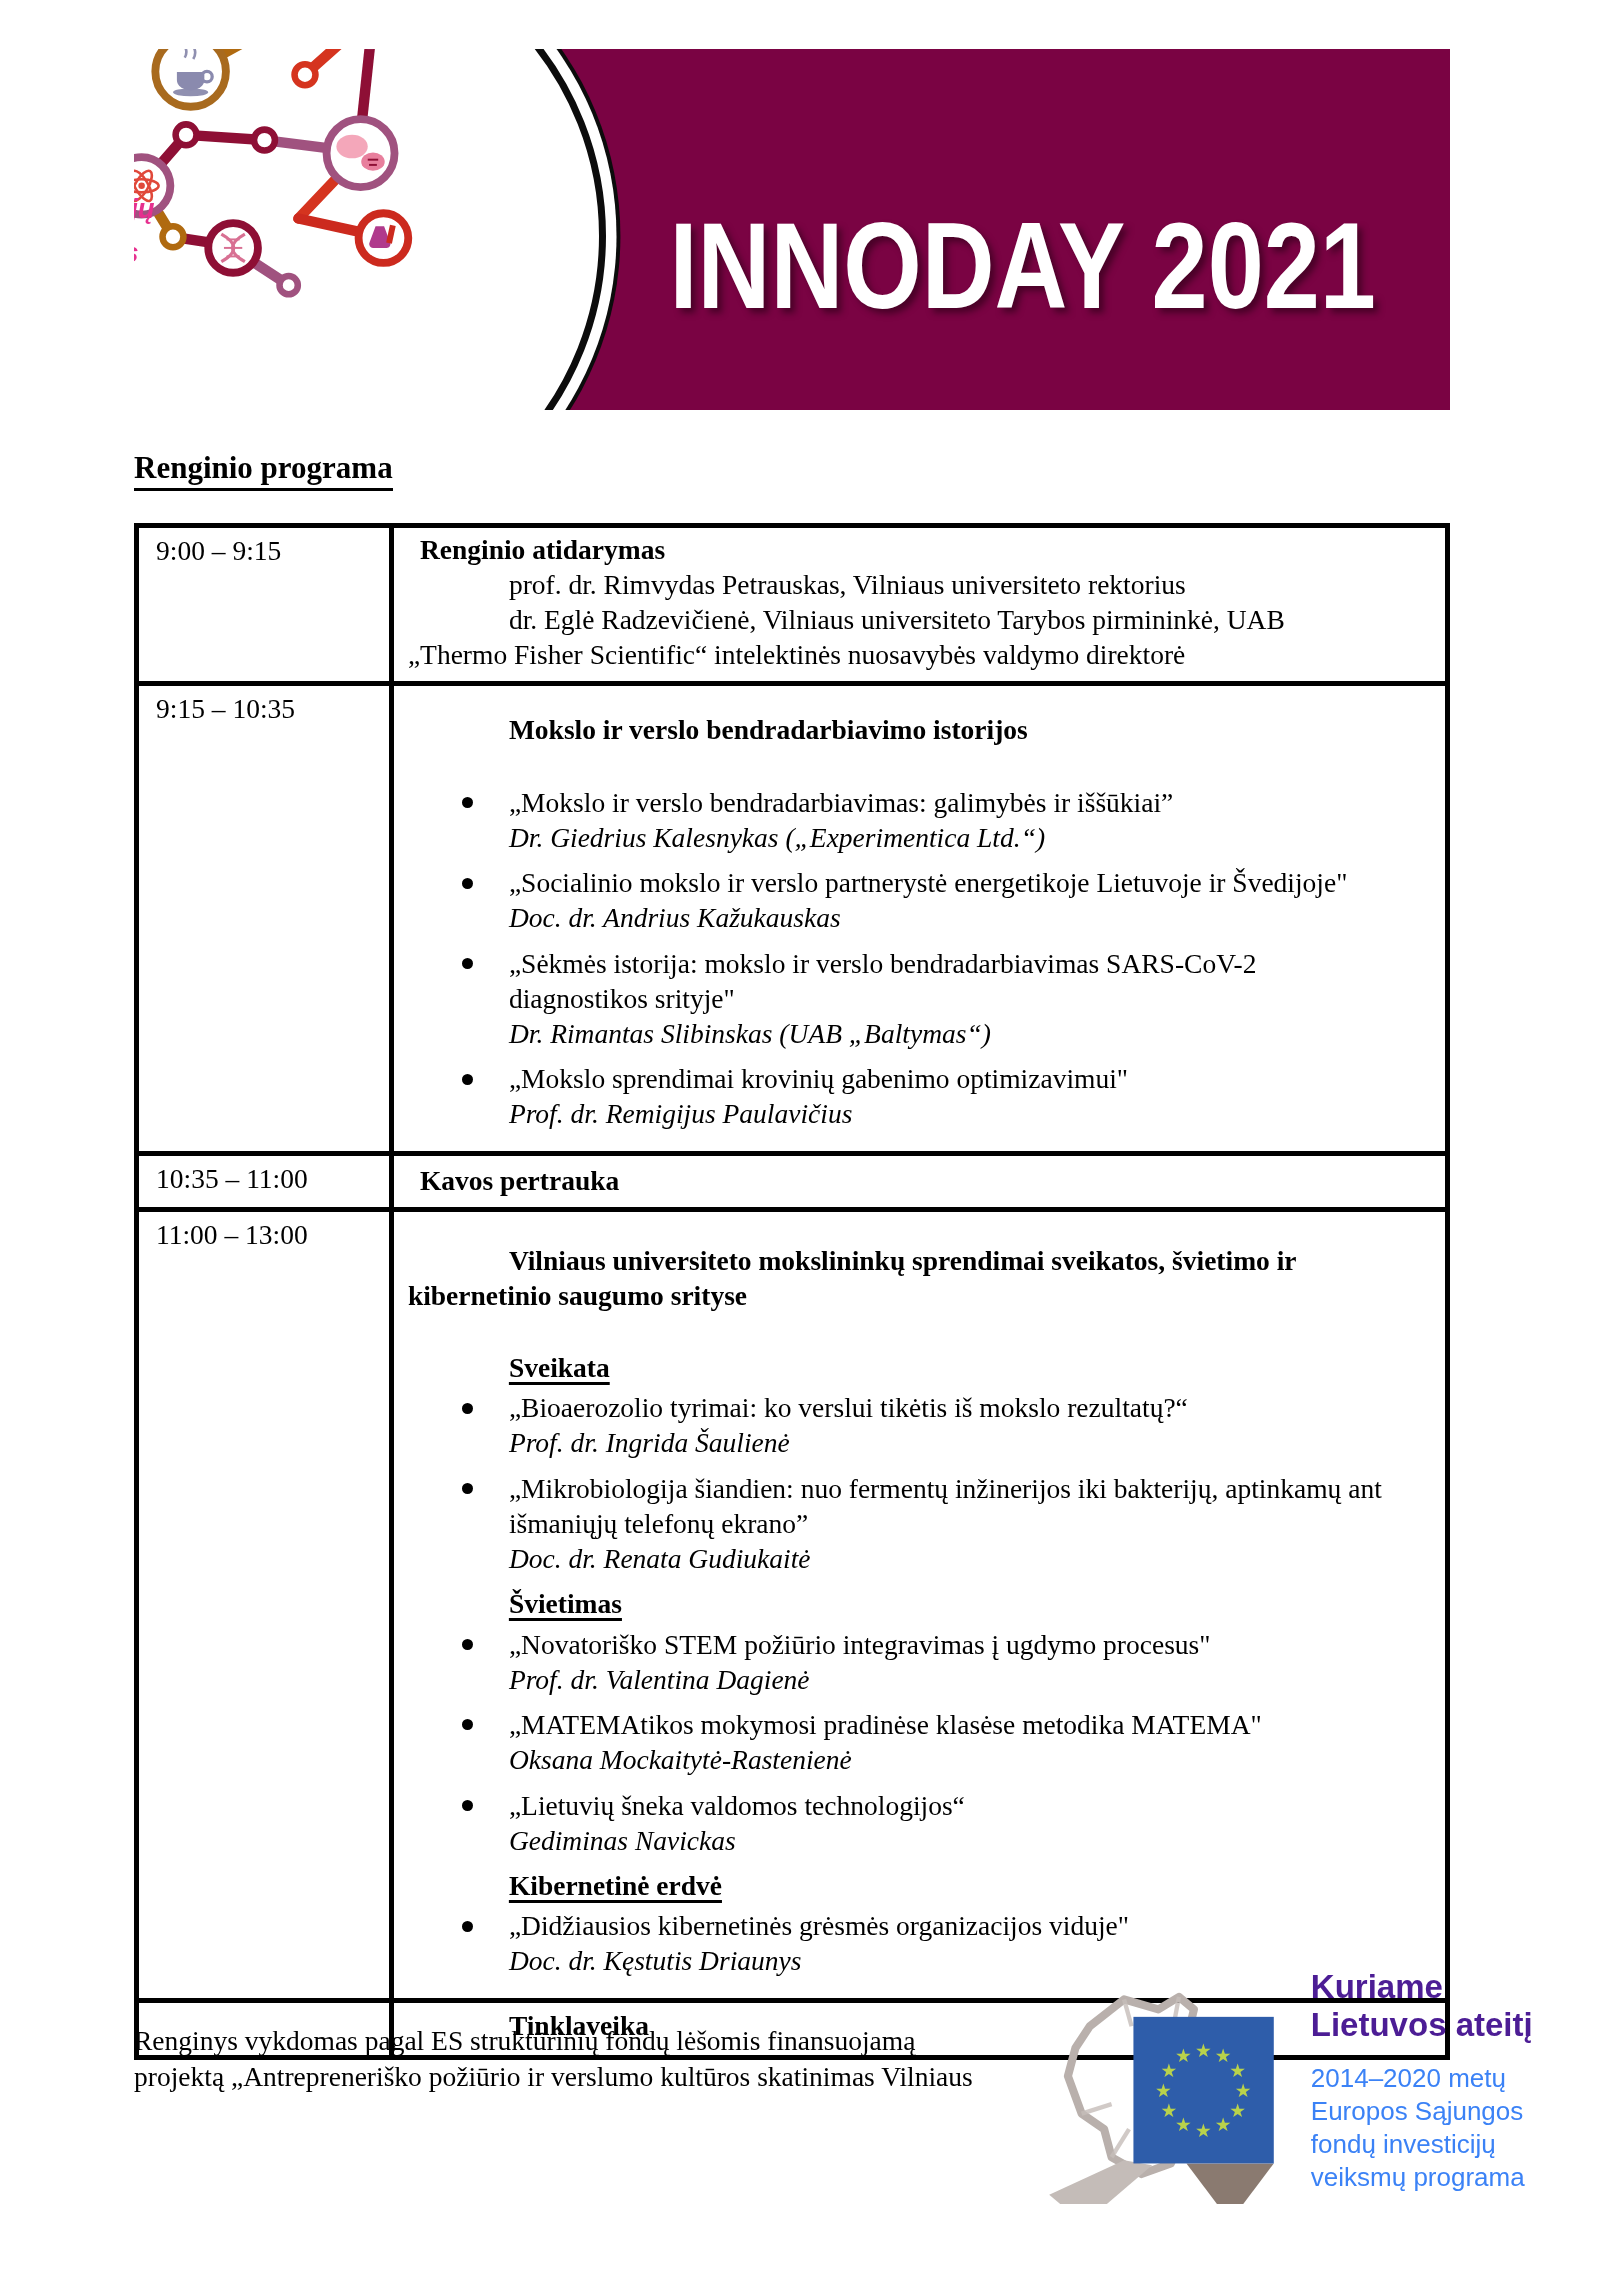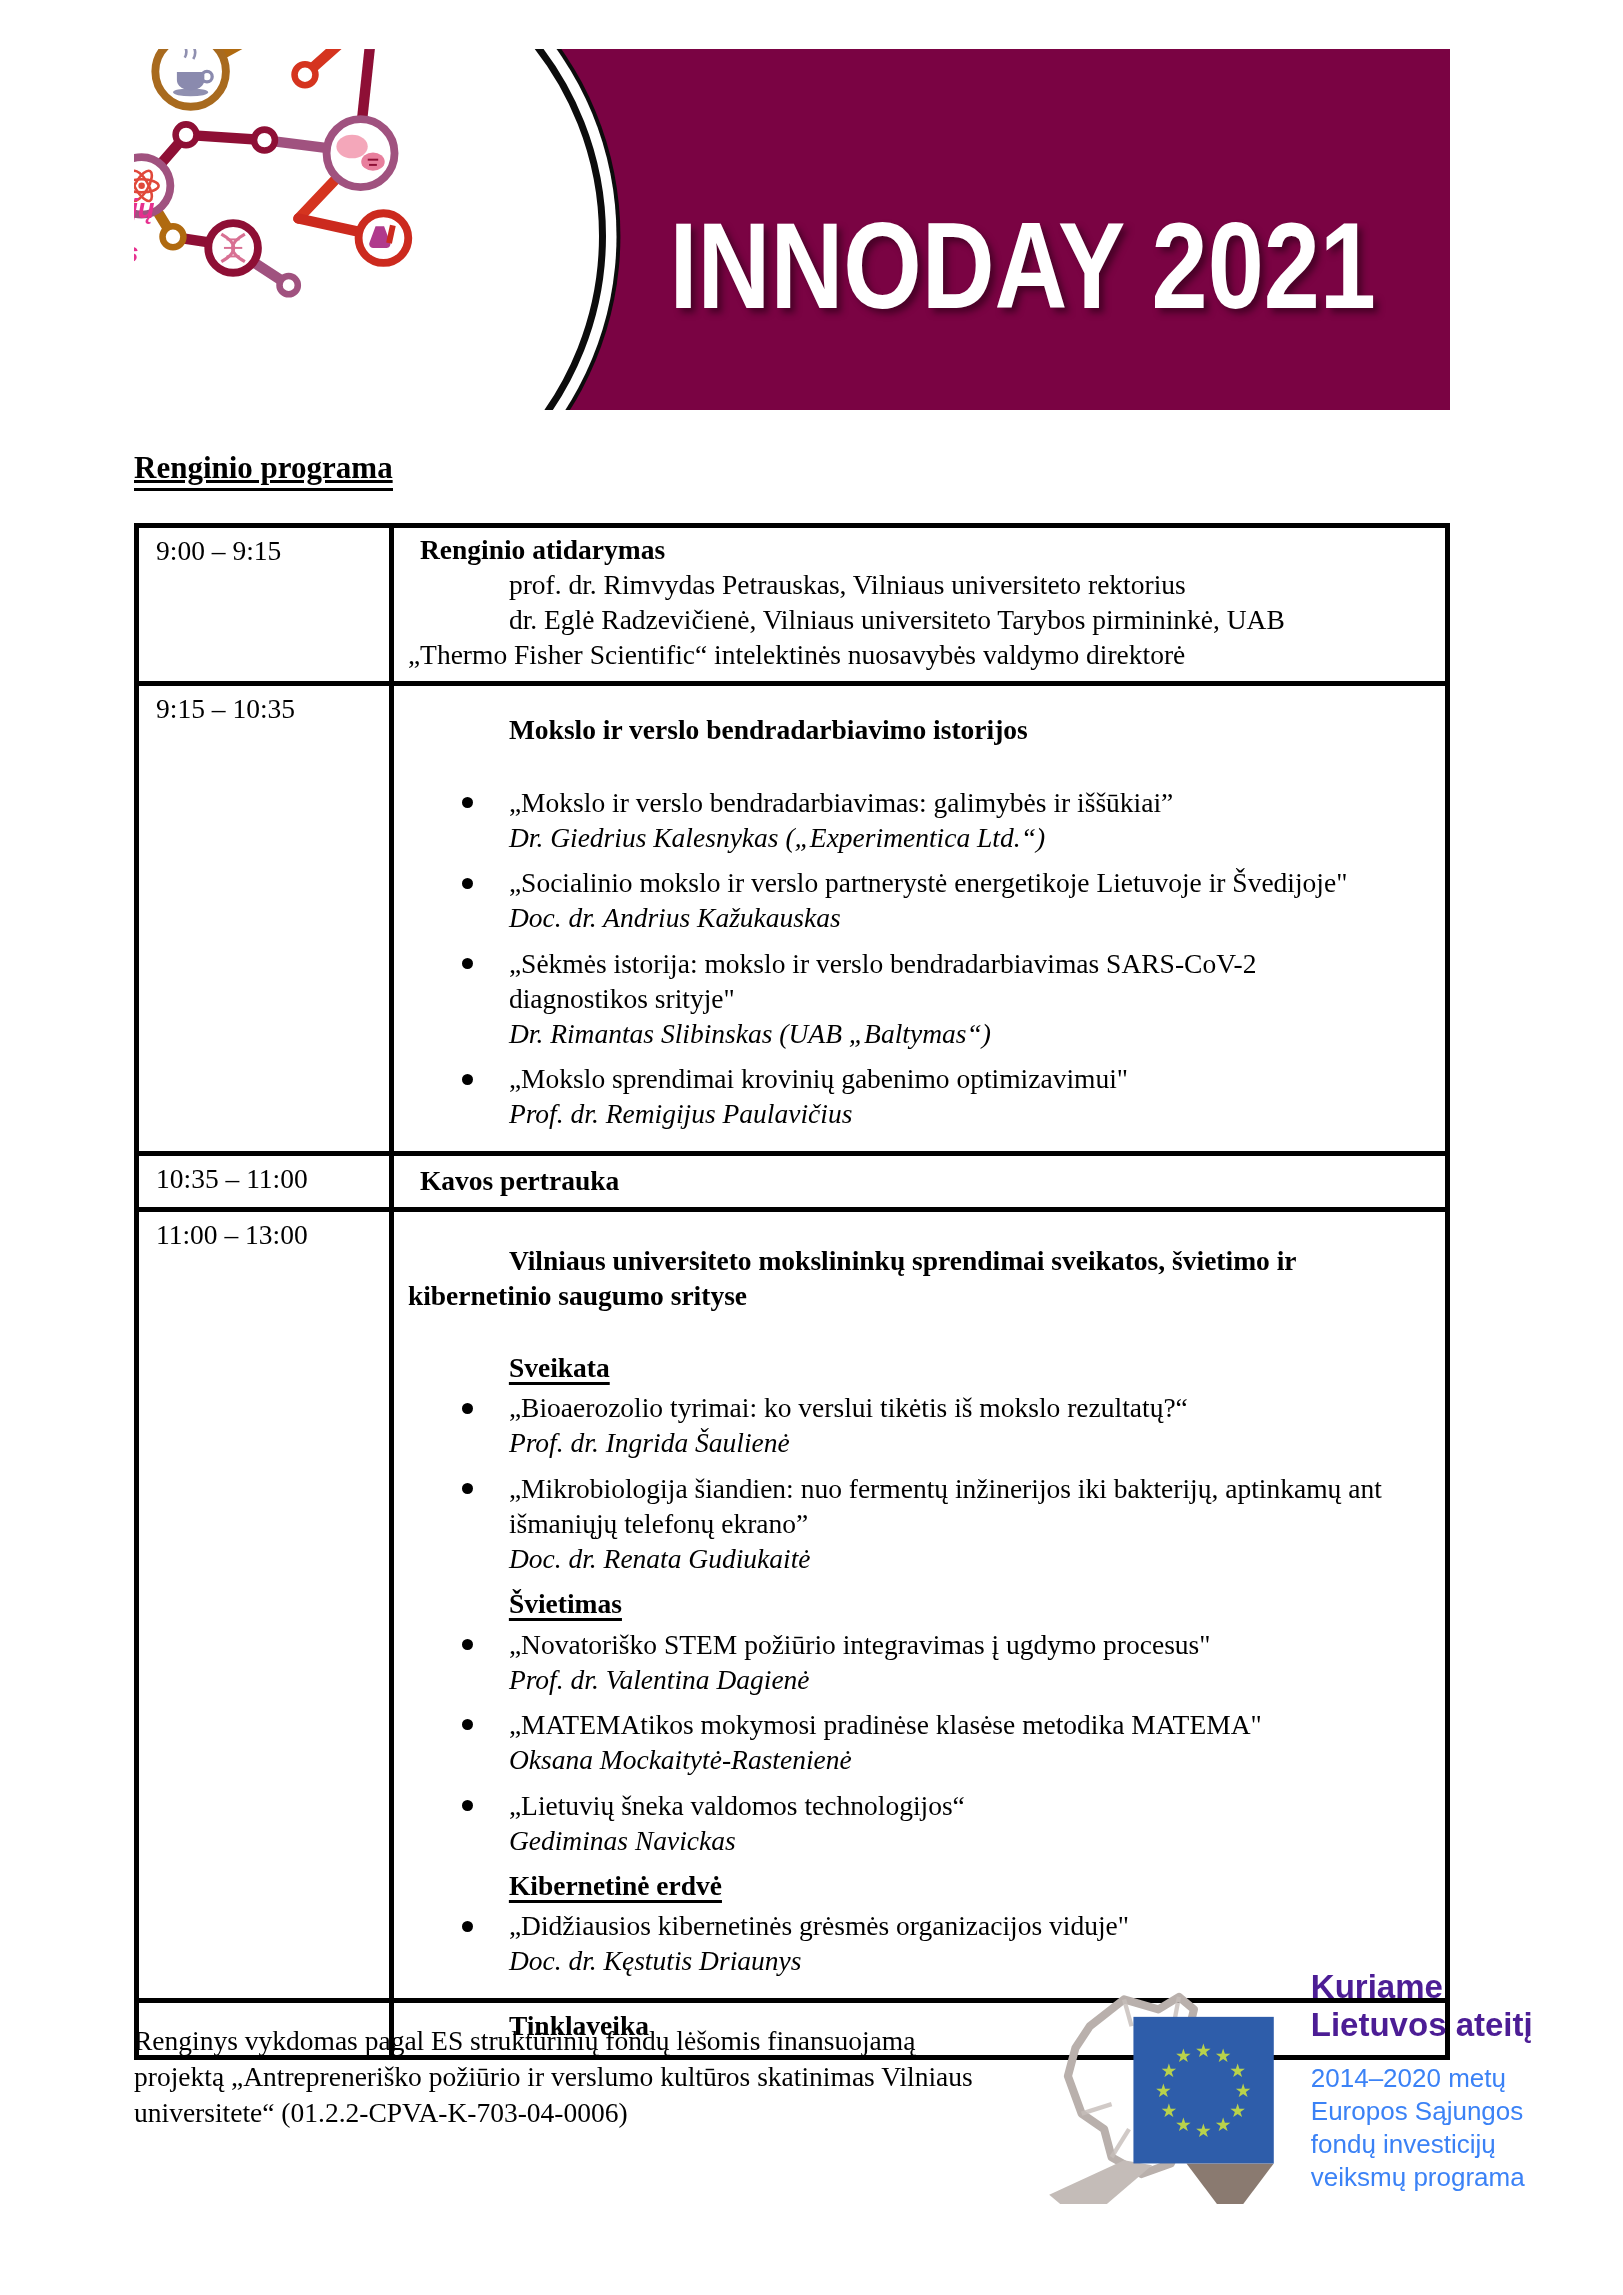--- a/index.html
+++ b/index.html
@@ -22,21 +22,21 @@
                 font-size:123px;line-height:124px;color:#ffffff;white-space:nowrap;
                 transform:scaleX(.82);transform-origin:center;
                 text-shadow:5.9px 5.2px 6.5px rgba(35,0,18,.55);}
   .banner-sub{margin-top:47px;text-align:center;font-family:"Liberation Sans",sans-serif;
               font-weight:800;font-size:42px;line-height:48px;color:#e85a72;
               transform:scaleX(.88);transform-origin:center;white-space:nowrap;
               text-shadow:2.6px 2.6px 3.9px rgba(35,0,18,.4);}
 
   
   .doc-heading{position:absolute;left:134px;top:450px;font-size:31px;font-weight:bold;
-               white-space:nowrap;text-decoration:underline;}
+               white-space:nowrap;}
   .doc-heading span{border-bottom:3.9px solid #000;padding-bottom:2.6px;}
 
   
   table.sched{position:absolute;left:134px;top:523px;width:1316px;
               border-collapse:collapse;font-size:27.5px;line-height:35px;}
   table.sched,table.sched td{border:5.9px solid #000;}
   td.time{width:228px;vertical-align:top;padding:5.2px 5.2px 5.2px 17px;
           border-right-width:2.6px;white-space:nowrap;}
   td.cont{vertical-align:top;padding:3.9px 13px 9.2px 13.7px;border-left-width:2.6px;}
   .ind{margin-left:101px;white-space:nowrap;}
@@ -271,21 +271,20 @@
       <td class="cont">
         <div class="ind rtitle" style="margin:1.3px 0 2.6px 101px">Tinklaveika</div>
       </td>
     </tr>
   </tbody>
     </table>
 
   <div class="footer-note">
     <div>Renginys vykdomas pagal ES struktūrinių fondų lėšomis finansuojamą</div>
     <div>projektą „Antrepreneriško požiūrio ir verslumo kultūros skatinimas Vilniaus</div>
-    <div>universitete“ (01.2.2-CPVA-K-703-04-0006)</div>
   </div>
 
   <div class="eu-block">
     <svg width="275" height="262" viewBox="0 0 420 420">
       <g fill="none" stroke="#b9b0ac" stroke-width="13" stroke-linejoin="round">
         <path d="M95,135 L150,92 L205,108 L238,88 L262,108 L252,150 L300,135 L315,170 L298,210
                  L315,255 L282,300 L240,318 L225,355 L178,372 L130,345 L118,300 L82,275 L60,215 L72,170 Z"></path>
       </g>
       <g stroke="#c6beba" stroke-width="7" opacity=".8">
         <line x1="150" y1="92" x2="162" y2="135"></line>

